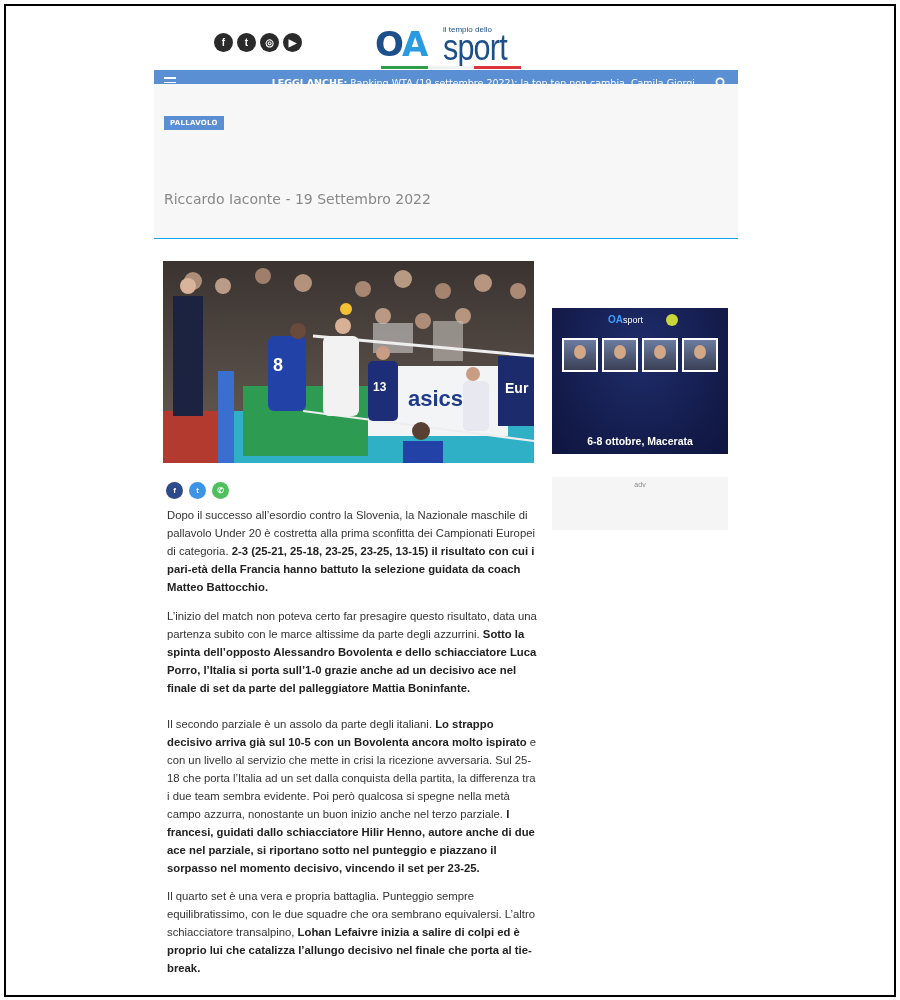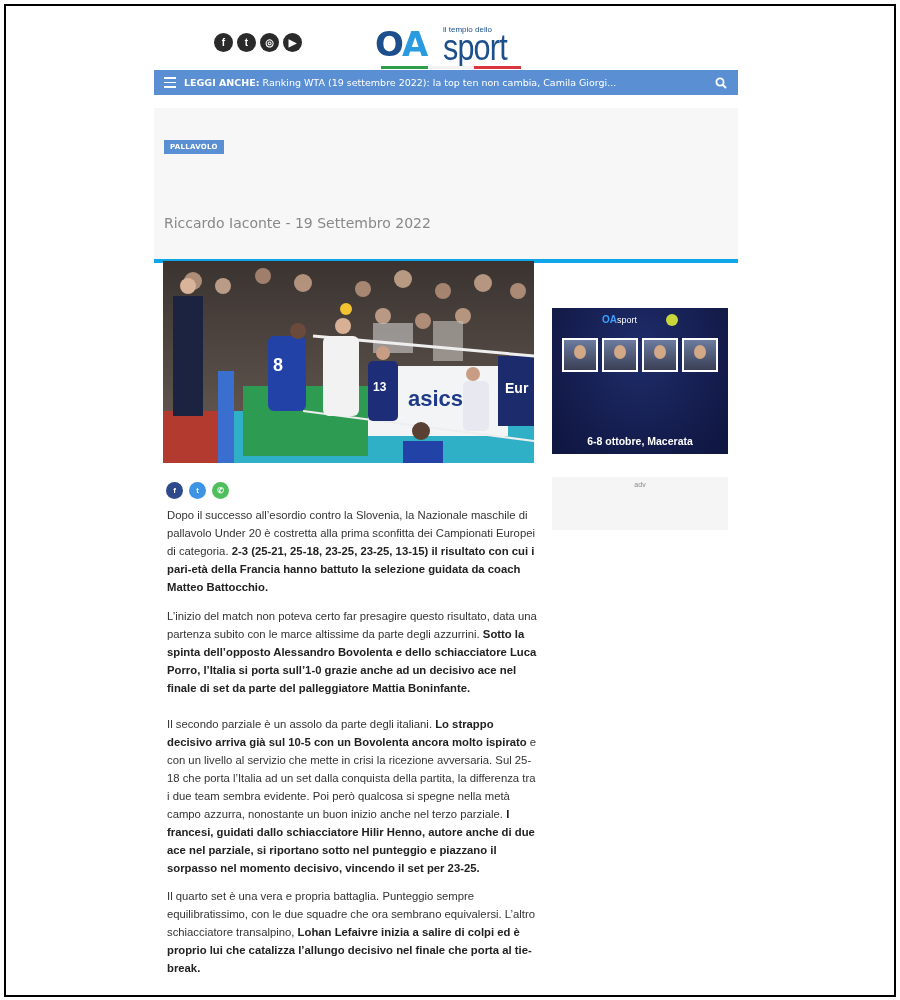--- a/index.html
+++ b/index.html
@@ -41,30 +41,30 @@
   .logo .flag span { flex: 1; }
 
   
   .navbar {
     position: absolute; left: 154px; top: 70px; width: 584px; height: 25px;
     background: #5b8fd3; display: flex; align-items: center; color: #fff;
   }
   .navbar .menu { width: 30px; display: flex; flex-direction: column; align-items: center; gap: 3px; padding-left: 2px; }
   .navbar .menu i { display: block; width: 12px; height: 1.5px; background: #fff; }
   .navbar .ticker {
-    flex: 1; text-align: left; font-size: 9.5px; font-family: "DejaVu Sans", sans-serif;
+    flex: 1; text-align: right; font-size: 9.5px; font-family: "DejaVu Sans", sans-serif;
     white-space: nowrap; overflow: hidden;
   }
   .navbar .ticker b { font-weight: bold; }
   .navbar .search { width: 34px; display: flex; justify-content: center; font-size: 13px; }
 
   
   .art-head {
-    position: absolute; left: 154px; top: 108px; width: 584px; height: 155px;
-    background: #f7f7f7; border-bottom: 4px solid #0ea5e9;
+    position: absolute; left: 154px; top: 84px; width: 584px; height: 155px;
+    background: #f7f7f7; border-bottom: 1px solid #0ea5e9;
   }
   .cat-badge {
     position: absolute; left: 10px; top: 32px; background: #5b8fd3; color: #fff;
     font-size: 7px; font-weight: bold; padding: 3px 6px; letter-spacing: 0.3px;
     font-family: "DejaVu Sans", sans-serif;
   }
   .title {
     position: absolute; left: 10px; top: 52px; width: 540px;
     font-family: "DejaVu Sans", sans-serif; font-weight: bold; font-size: 18.5px;
     line-height: 25px; color: #111; letter-spacing: -0.3px;
@@ -93,21 +93,21 @@
   .body-text p { margin-bottom: 11px; }
   .body-text p.tight { margin-bottom: 0; }
   .body-text b { color: #222; }
 
   
   .ad-banner {
     position: absolute; left: 552px; top: 308px; width: 176px; height: 146px;
     background: radial-gradient(ellipse at 50% 30%, #1f2d6b 0%, #131b4a 70%, #0e1540 100%);
     overflow: hidden; color: #fff; text-align: center;
   }
-  .ad-banner .ad-logo { position: absolute; left: 50px; top: 6px; font-size: 10px; font-weight: bold; color: #3da0ff; }
+  .ad-banner .ad-logo { position: absolute; left: 56px; top: 6px; font-size: 10px; font-weight: bold; color: #3da0ff; }
   .ad-banner .ad-logo span { color: #fff; font-weight: normal; font-size: 9px; }
   .ad-banner .ad-ball { position: absolute; left: 114px; top: 6px; width: 12px; height: 12px; border-radius: 50%; background: #c8d63a; }
   .ad-banner .faces { position: absolute; left: 10px; top: 30px; display: flex; gap: 4px; }
   .ad-banner .face { width: 36px; height: 34px; border: 2px solid #fff; background: linear-gradient(#6b7ba0, #3a3f55); position: relative; }
   .ad-banner .face::after { content: ""; position: absolute; left: 10px; top: 5px; width: 12px; height: 14px; border-radius: 50%; background: #d2a887; }
   .ad-banner .headline {
     position: absolute; left: 0; top: 70px; width: 100%; font-family: "DejaVu Sans", sans-serif;
     font-weight: bold; font-style: italic; font-size: 17px; line-height: 17px; letter-spacing: -0.5px;
   }
   .ad-banner .dates { position: absolute; left: 0; top: 127px; width: 100%; font-size: 10.5px; font-weight: bold; }

